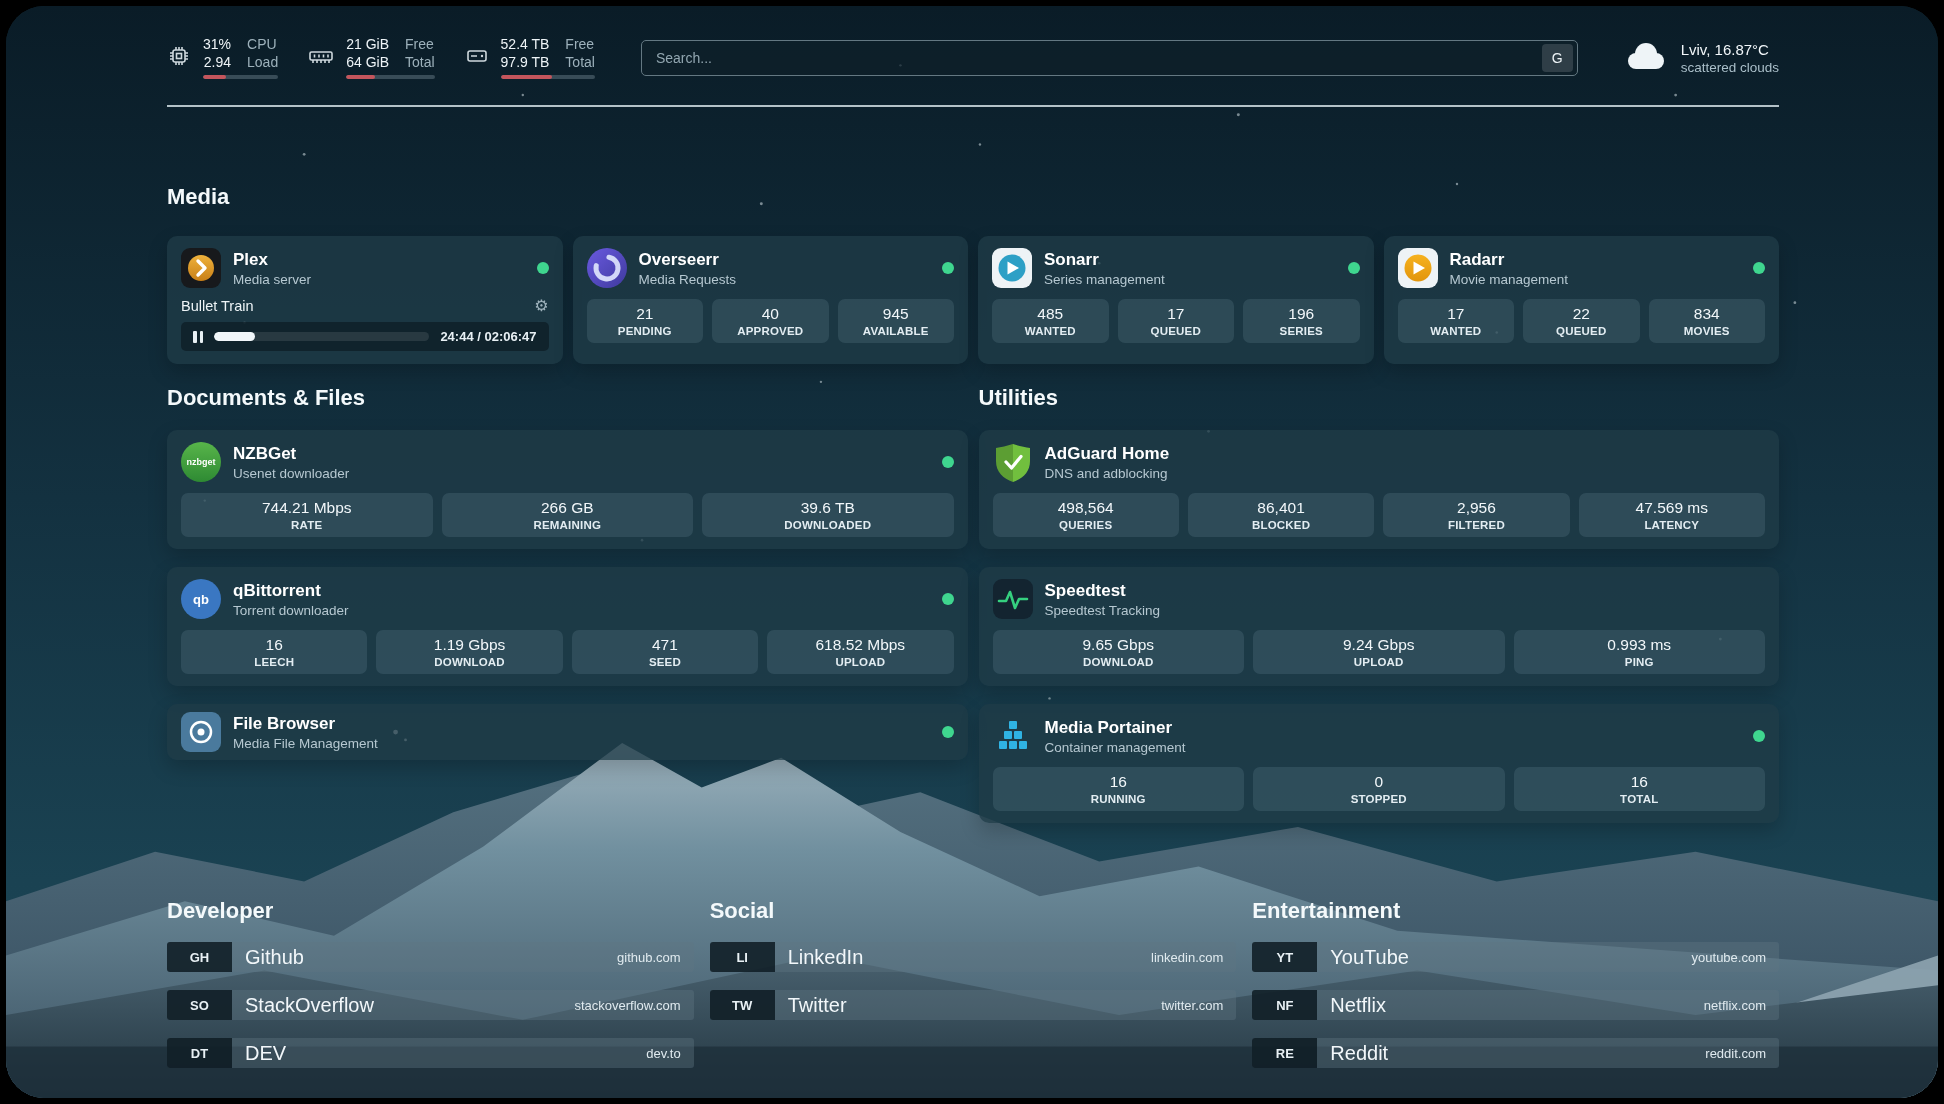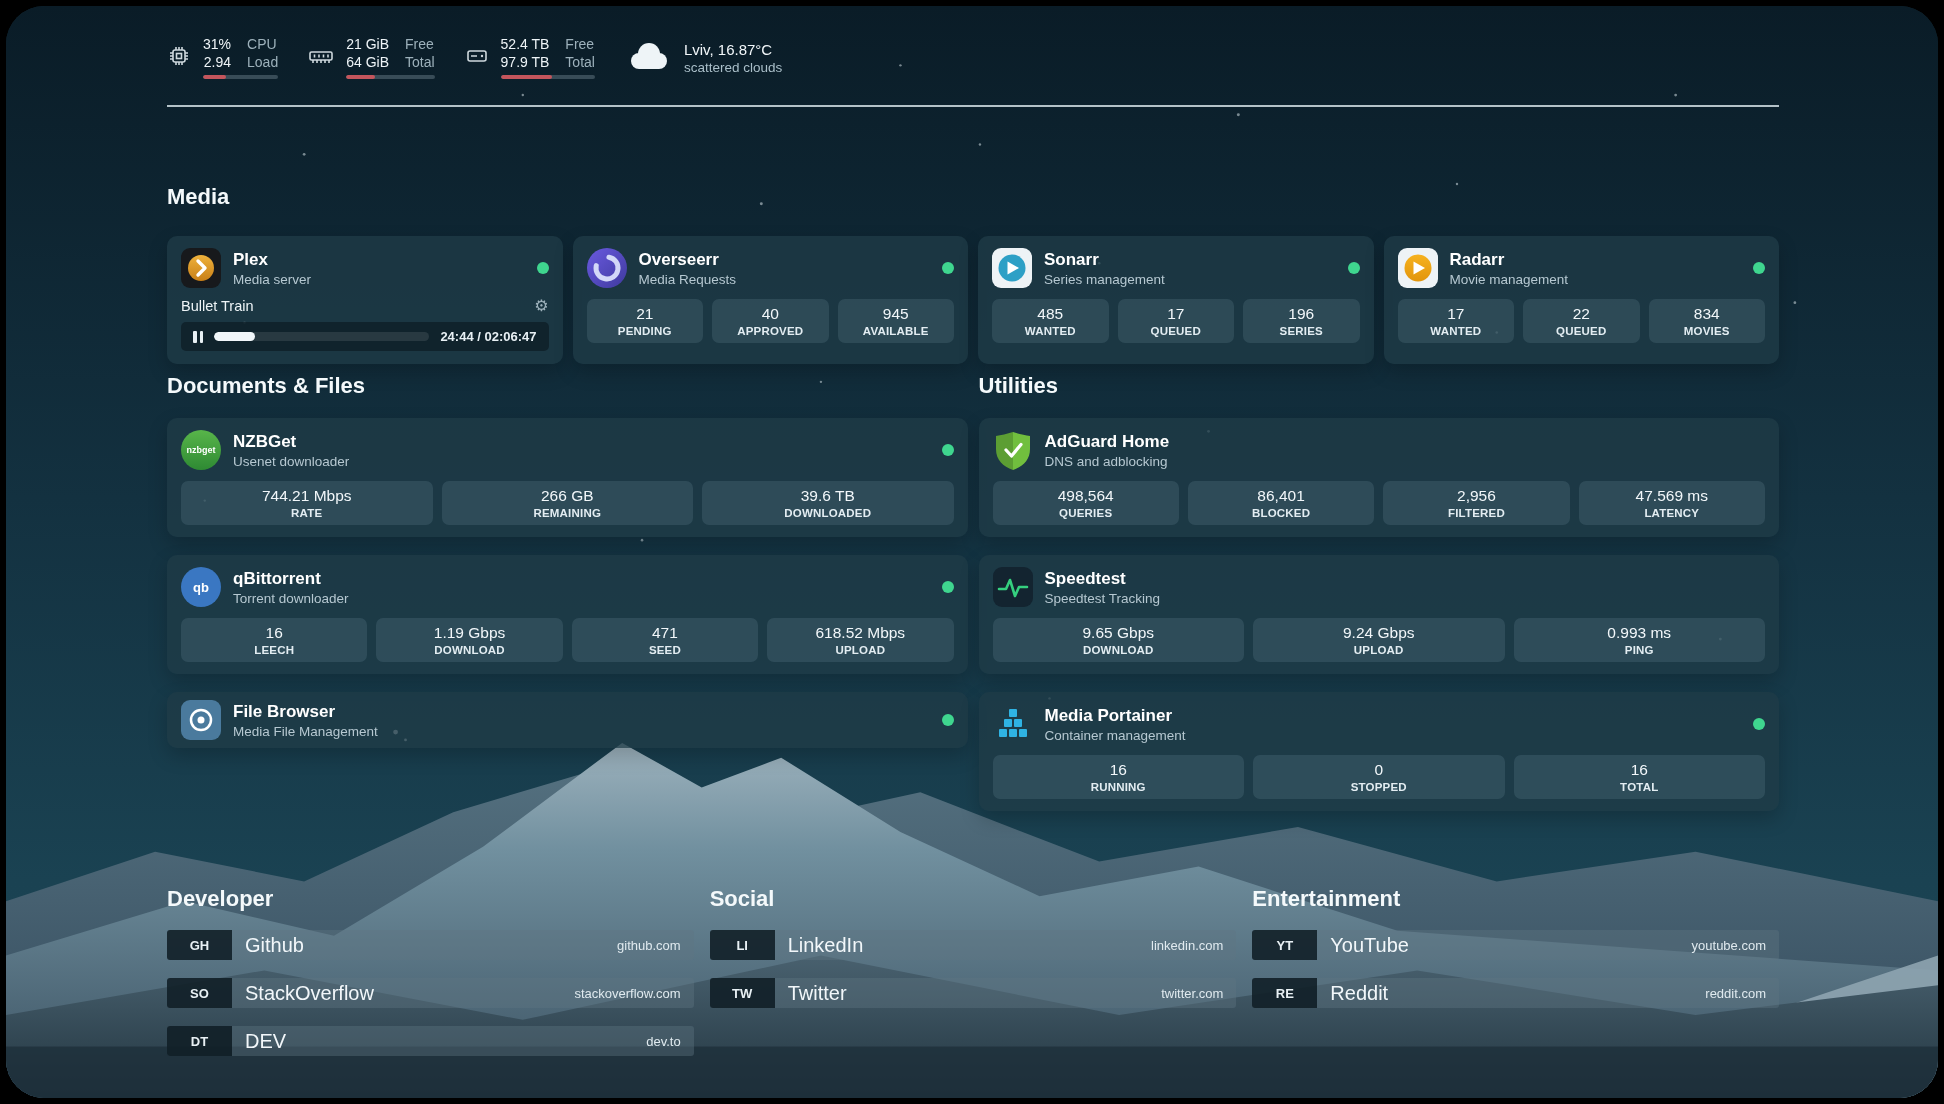--- a/index.html
+++ b/index.html
@@ -34,21 +34,21 @@
   .weather-cond { font-size: 13.5px; color: #aabfc9; }
 
   .divider { margin-top: 26px; border: 0; border-top: 2px solid rgba(228,240,245,0.78); }
 
   
   .h-section { font-size: 22px; font-weight: 700; color: #f4f9fb; line-height: 28px; }
   .h-media { margin-top: 76px; }
   .media-grid { display: grid; grid-template-columns: repeat(4, 1fr); gap: 10px; margin-top: 25px; }
   .media-grid .card { min-height: 128px; }
 
-  .columns { display: grid; grid-template-columns: 1fr 1fr; gap: 11px; margin-top: 8px; align-items: start; }
+  .columns { display: grid; grid-template-columns: 1fr 1fr; gap: 11px; margin-top: 20px; align-items: start; }
   .col .h-section { margin-bottom: 18px; }
   .col .card { margin-bottom: 18px; }
 
   
   .card { background: rgba(31,59,71,0.78); border-radius: 10px; padding: 12px 14px;
           box-shadow: 0 8px 20px rgba(0,0,0,0.20); }
   .card-head { display: flex; align-items: center; gap: 12px; }
   .app-icon { width: 40px; height: 40px; flex: 0 0 40px; }
   .app-icon svg { width: 40px; height: 40px; display: block; }
   .titles { display: flex; flex-direction: column; gap: 3px; }
@@ -219,20 +219,24 @@
               <span class="metric-lab">Free</span>
               <span class="metric-lab">Total</span>
             </div>
           </div>
           <div class="bar">
               <div class="bar-fill" style="width: 54%;"></div>
             </div>
         </div>
       </div>
 
+      <div class="search">
+        <input type="text" placeholder="Search..." style="">
+        <span class="g-btn">G</span>
+      </div>
 
       <div class="weather">
         <span>
           <svg width="46" height="32" viewBox="0 0 46 32">
             <g fill="#eef4f7">
               <circle cx="14" cy="21" r="8"></circle>
                 <circle cx="24" cy="14" r="11"></circle>
                 <circle cx="34" cy="21" r="8"></circle>
               <rect x="14" y="21" width="20" height="8"></rect>
             </g>
@@ -631,20 +635,25 @@
       </div>
 
       <div class="bm-col">
         <h2 class="h-section">Entertainment</h2>
         <div class="bm-row">
           <span class="bm-abbr">YT</span>
           <span class="bm-name">YouTube</span>
           <span class="bm-url">youtube.com</span>
         </div>
         <div class="bm-row">
+          <span class="bm-abbr">NF</span>
+          <span class="bm-name">Netflix</span>
+          <span class="bm-url">netflix.com</span>
+        </div>
+        <div class="bm-row">
           <span class="bm-abbr">RE</span>
           <span class="bm-name">Reddit</span>
           <span class="bm-url">reddit.com</span>
         </div>
       </div>
     </div>
 
   </div>
 </div>
 

